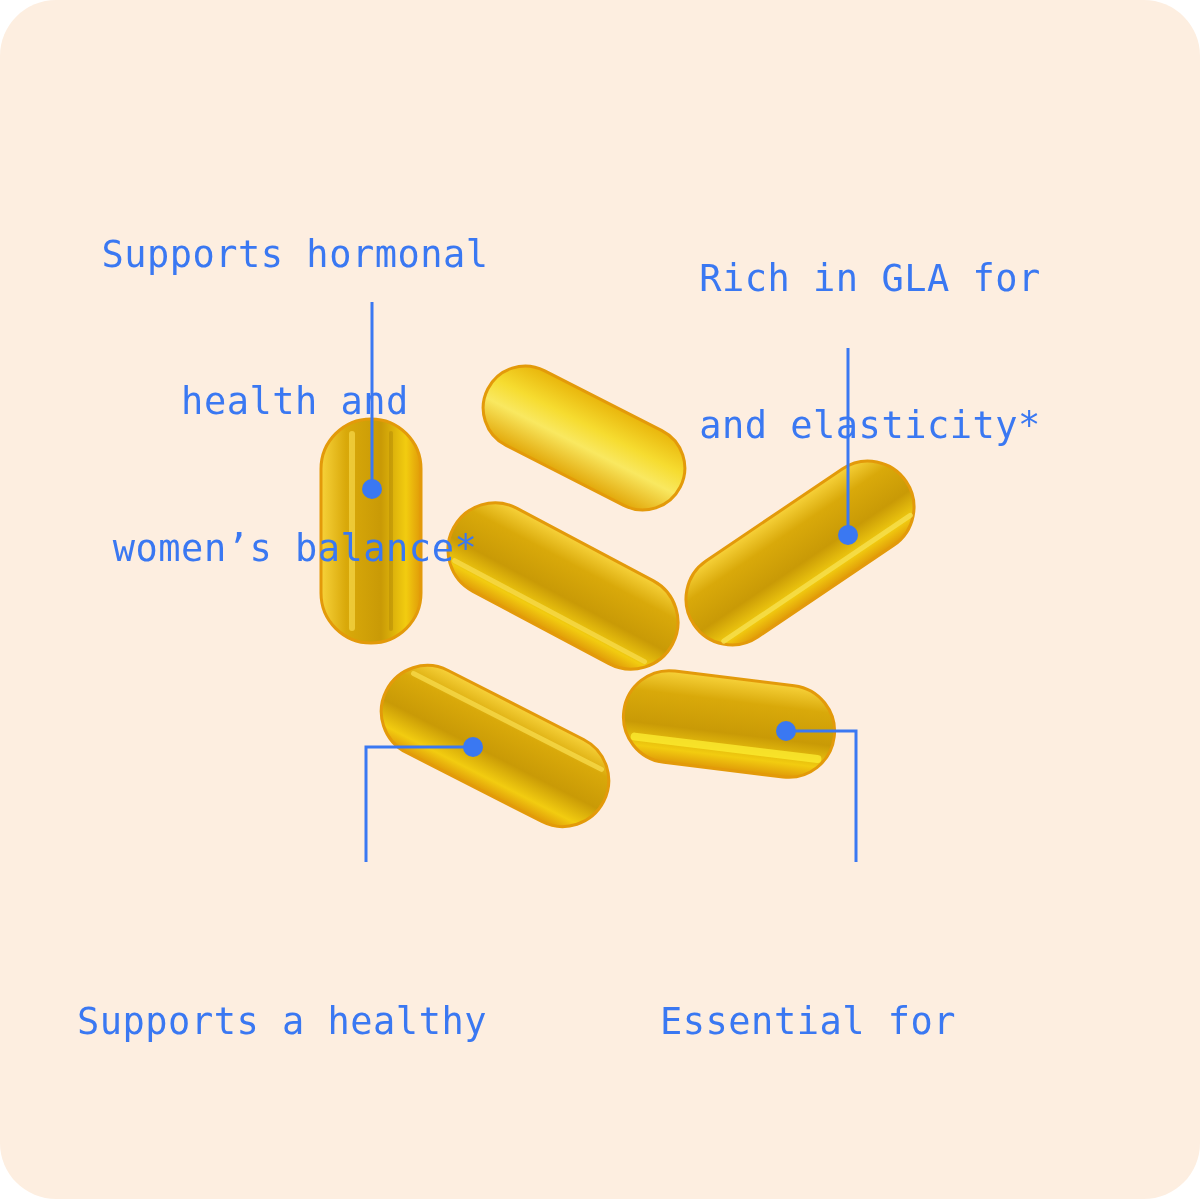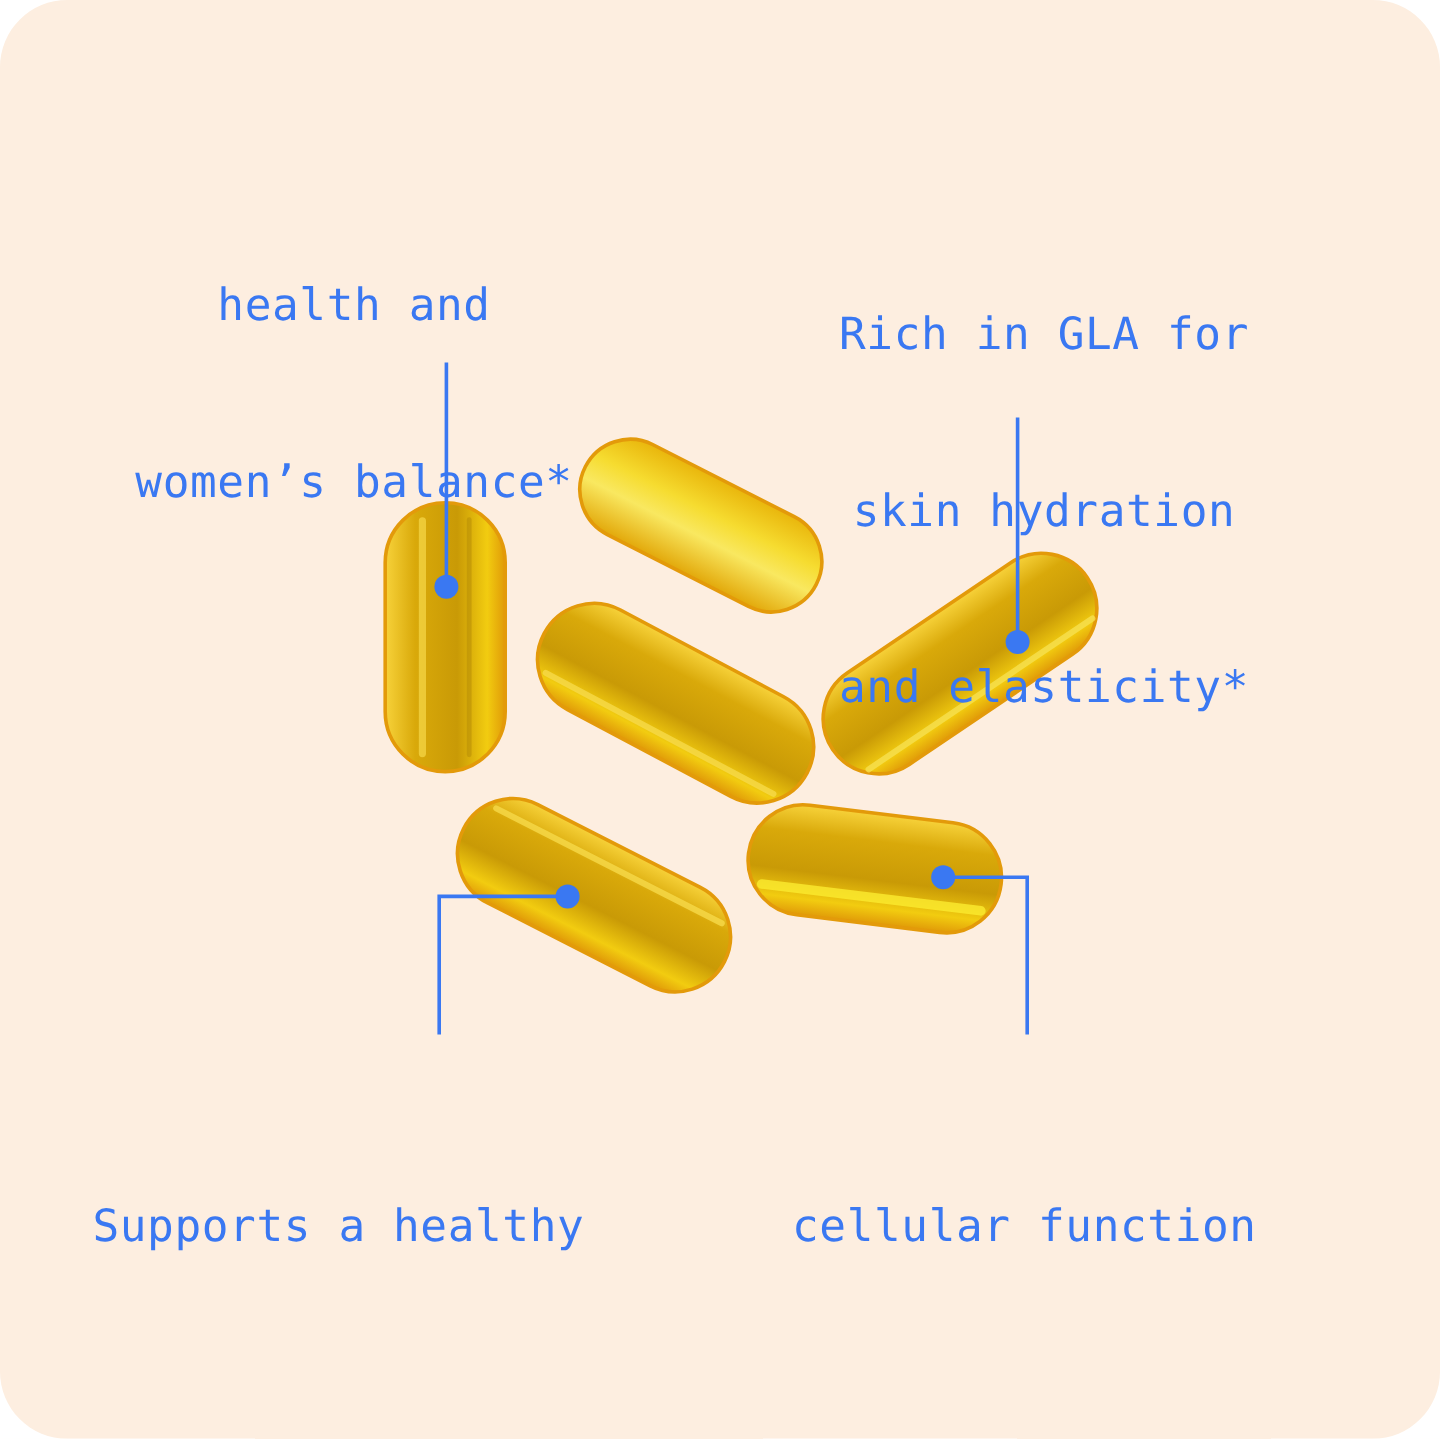--- a/index.html
+++ b/index.html
@@ -85,33 +85,33 @@
     </g>
     <circle cx="473" cy="747" r="10" fill="#3a78f2"></circle>
 
     <g stroke="#3a78f2" stroke-width="3" fill="none">
       <polyline points="786,731 856,731 856,862"></polyline>
     </g>
     <circle cx="786" cy="731" r="10" fill="#3a78f2"></circle>
   </svg>
 
   <div class="label center" style="left:60px; top:132px; width:470px;">
+    <span class="line">Supports hormonal</span>
     <span class="line">health and</span>
     <span class="line">women’s balance*</span>
   </div>
 
   <div class="label center" style="left:660px; top:156px; width:420px;">
     <span class="line">Rich in GLA for</span>
-    <span class="line">skin hydration</span>
     <span class="line">and elasticity*</span>
   </div>
 
   <div class="label" style="left:77px; top:899px;">
     <span class="line">Supports a healthy</span>
     
   </div>
 
   <div class="label" style="left:660px; top:899px;">
-    <span class="line">cellular function</span>
+    <span class="line">Essential for</span>
     
   </div>
 
 </div>
 
 </body></html>

